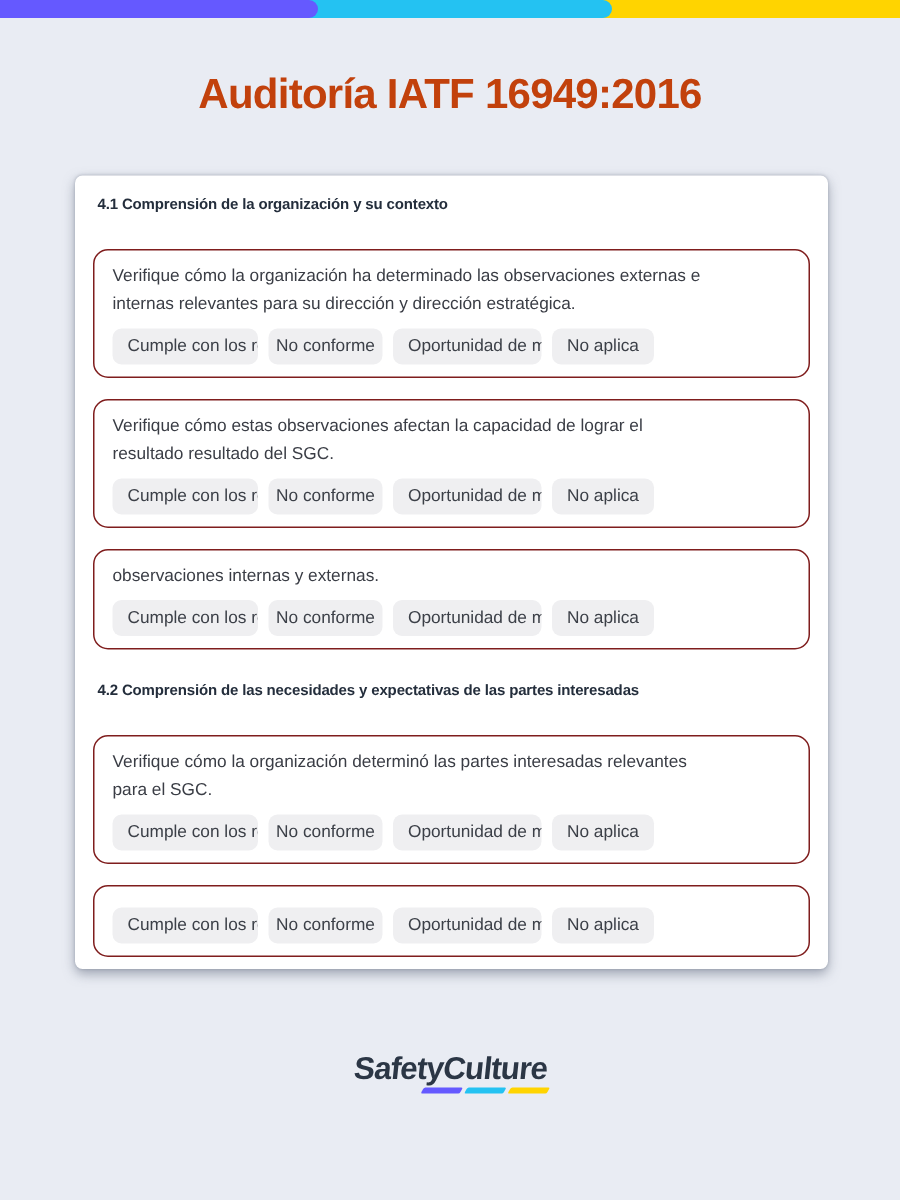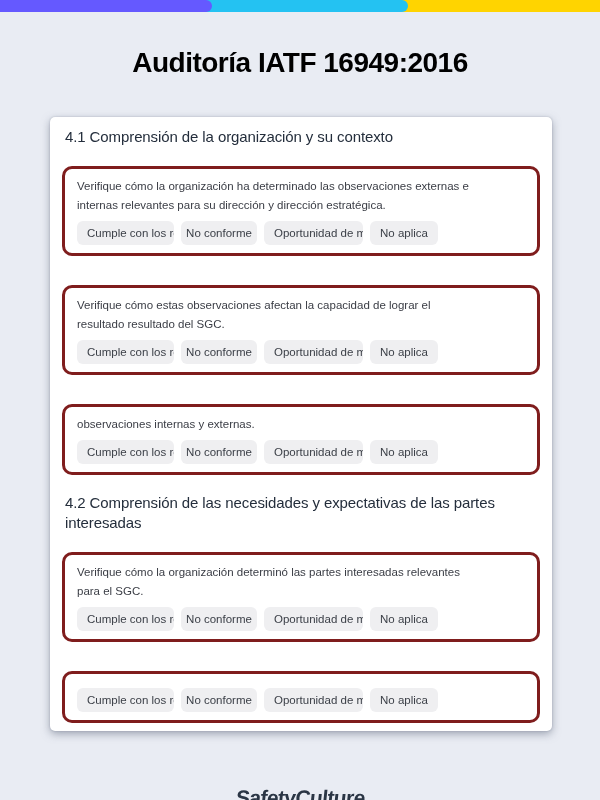--- a/index.html
+++ b/index.html
@@ -19,49 +19,49 @@
   .seg-purple { left:0; width:212px; border-radius:0 999px 999px 0; z-index:3; }
 
   
   .page-title {
     margin-top:33px;
     text-align:center;
     font-size:28px;
     line-height:36px;
     font-weight:800;
     letter-spacing:-0.5px;
-    color:#000000;
+    color:#c2410c;
   }
 
   
   .card {
     width:502px;
     margin:36px 0 0 50px;
     background:#ffffff;
     border-radius:5px;
     padding:10px 12px 8px 12px;
     box-shadow:0 3px 8px rgba(96,105,125,.55), 0 0 2px rgba(96,105,125,.35);
   }
   .section-heading {
-    font-size:15px;
-    font-weight:normal;
+    font-size:10px;
+    font-weight:bold;
     line-height:20px;
     letter-spacing:-0.1px;
     color:#242e3c;
     margin:18px 3px 19px 3px;
   }
   .section:first-child .section-heading { margin-top:0; }
 
   .question-block {
-    border:3px solid #7f1d1d;
+    border:1px solid #7f1d1d;
     border-radius:10px;
     padding:8px 12px;
     background:#ffffff;
   }
-  .question-block + .question-block { margin-top:29px; }
+  .question-block + .question-block { margin-top:14px; }
 
   .question-text { font-size:11.5px; line-height:19px; color:#3a3d45; }
   .question-text > div { white-space:nowrap; }
 
   .response-row { display:flex; gap:7px; margin-top:6px; }
   .resp-btn {
     height:24px;
     border:none;
     border-radius:6px;
     background:#efeff1;

